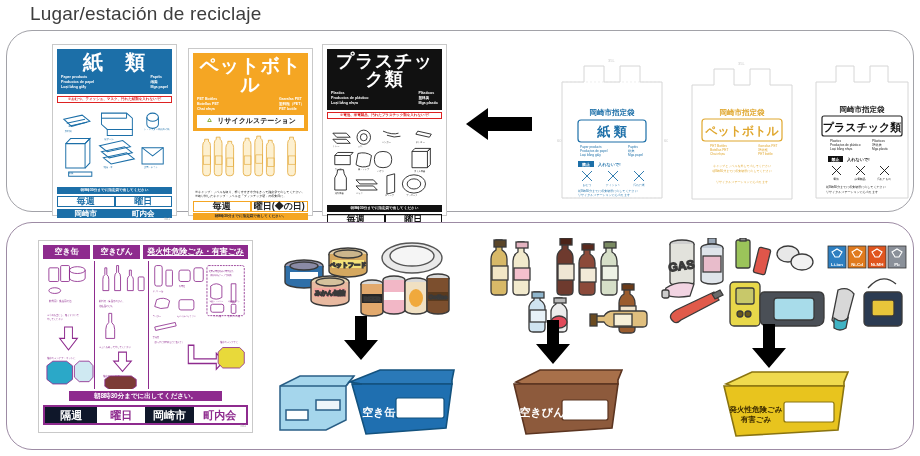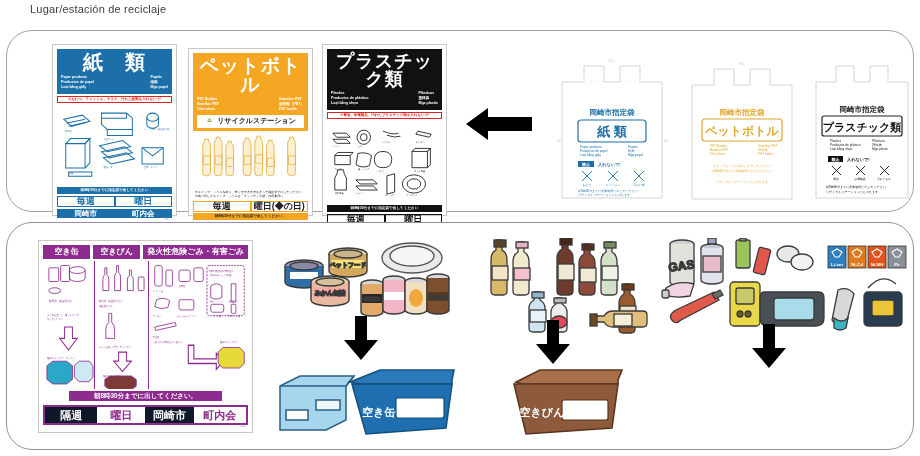--- a/index.html
+++ b/index.html
@@ -7,21 +7,21 @@
     width: 920px; height: 456px;
     background: #ffffff;
     font-family: "Liberation Sans", sans-serif;
     overflow: hidden;
   }
   .page { position: relative; width: 920px; height: 456px; background:#fff; }
 
   
   .page-title {
     position: absolute; left: 30px; top: 3px;
-    font-size: 11px; color: #3d3d3d; letter-spacing: .2px;
+    font-size: 19px; color: #3d3d3d; letter-spacing: .2px;
     white-space: nowrap;
   }
 
   
   .panel {
     position: absolute;
     border: 1.2px solid #9a8fa0;
     border-radius: 26px;
     background: #ffffff;
   }
@@ -101,21 +101,21 @@
 
   
   .poster-purple { left:38px; top:240px; width:215px; height:193px; }
   .pu-tabs { display:flex; gap:3px; }
   .pu-tab {
     background:#8e2b8e; color:#fff; font-weight:bold; font-size:8px;
     padding:3px 4px; text-align:center; line-height:1; white-space:nowrap;
   }
   .pu-tab.t1 { width:52px; }
   .pu-tab.t2 { width:52px; }
-  .pu-tab.t3 { flex:1; }
+  .pu-tab.t3 { flex:1;text-decoration:underline; }
   .pu-cols { display:flex; flex:1; gap:2px; margin-top:2px; }
   .pu-col { position:relative; }
   .pu-col.c1 { width:52px; border-right:.8px solid #8e2b8e; }
   .pu-col.c2 { width:52px; border-right:.8px solid #8e2b8e; }
   .pu-col.c3 { flex:1; }
   .pu-when {
     background:#8e2b8e; color:#fff; font-size:6.5px; font-weight:bold;
     text-align:center; padding:2px 0; margin:2px 26px; line-height:1;
   }
   .pu-row { display:flex; border:2px solid #8e2b8e; height:20px; margin-top:2px; }
@@ -794,15 +794,26 @@
         <path d="M208 50 q14 -16 28 -4" fill="none" stroke="#3a3a3a"></path>
       </g>
     </svg>
 
     <div class="arrow-down" style="left:92px; top:86px;">
       <svg width="34" height="44" viewBox="0 0 34 44">
         <polygon points="11,0 23,0 23,24 34,24 17,44 0,24 11,24" fill="#000000"></polygon>
       </svg>
     </div>
 
+    <div class="bin" style="left:48px; top:130px;">
+      <svg width="160" height="72" viewBox="0 0 160 72">
+        <g stroke="#8a7410" stroke-width="1.6">
+          <path d="M18 16 L44 4 L140 4 L136 14 L136 18 L24 18 Z" fill="#f0da4e"></path>
+          <path d="M16 18 L136 18 L130 62 L28 68 Z" fill="#e8c41e"></path>
+        </g>
+        <rect x="76" y="34" width="50" height="20" rx="2" fill="#ffffff" stroke="#8a7410" stroke-width="1.2"></rect>
+        <text x="48" y="44" text-anchor="middle" font-size="7.5" font-weight="bold" fill="#3a2a00" font-family="sans-serif">発火性危険ごみ</text>
+        <text x="48" y="54" text-anchor="middle" font-size="7.5" font-weight="bold" fill="#3a2a00" font-family="sans-serif">有害ごみ</text>
+      </svg>
+    </div>
   </div>
 
 </div>
 
 </body></html>

